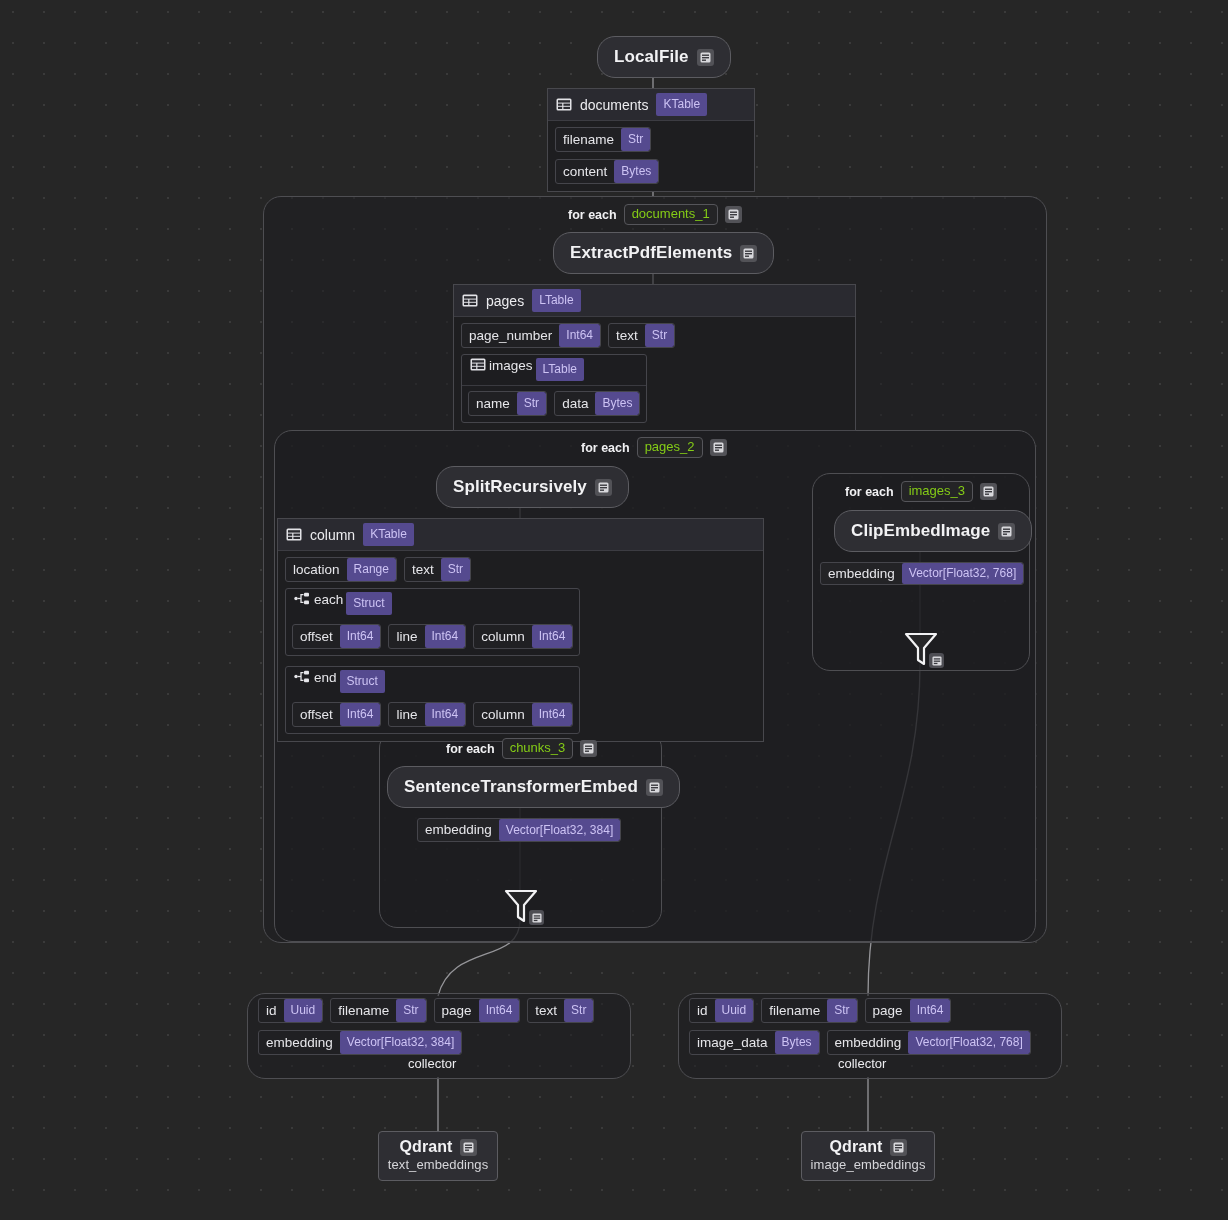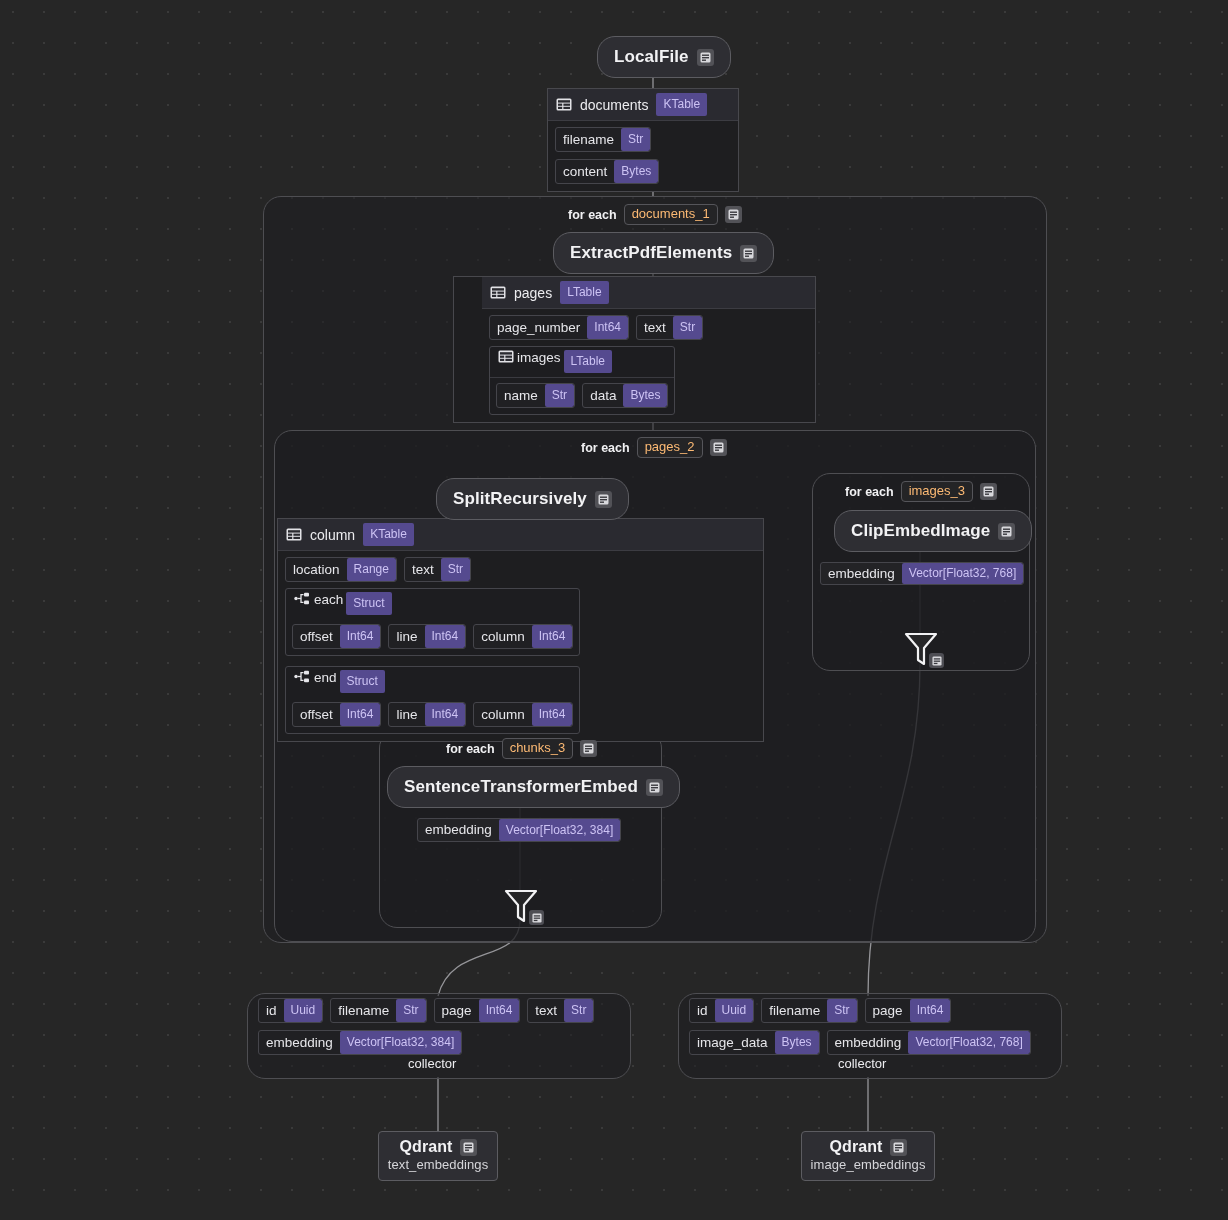--- a/index.html
+++ b/index.html
@@ -49,21 +49,21 @@
   .group-label .fe {
     font-weight: bold;
     color: #f1f1f3;
     font-size: 12.5px;
   }
   .group-label .var {
     border: 1px solid #55555a;
     border-radius: 4px;
     padding: 2px 7px 3px 7px;
     background: #242426;
-    color: #fdba74;
+    color: #84cc16;
     font-size: 13px;
     line-height: 1.1;
   }
   .collector-label {
     position: absolute;
     font-size: 13px;
     font-weight: normal;
     color: #ededf0;
     z-index: 6;
     white-space: nowrap;
@@ -267,21 +267,21 @@
     <span class="nicon">
       <svg width="11" height="11" viewBox="0 0 11 11">
           <rect x="0.5" y="0.5" width="10" height="10" rx="1.5" fill="#d8d8dc"></rect>
           <rect x="2" y="2.5" width="7" height="1.4" fill="#3a3a3f"></rect>
           <rect x="2" y="5" width="7" height="1.4" fill="#3a3a3f"></rect>
           <rect x="2" y="7.5" width="4" height="1.4" fill="#3a3a3f"></rect>
         </svg>
     </span>
   </div>
 
-  <div class="schema" style="left:547px; top:88px; width:192px;">
+  <div class="schema" style="left:547px; top:88px; width:208px;">
     <div class="schema-head">
       <svg class="tbl-icon" viewBox="0 0 16 13">
           <rect x="0.5" y="0.5" width="15" height="12" rx="1.5" fill="#e2e2e6"></rect>
           <rect x="2" y="2.2" width="12" height="2.4" fill="#2a2a30"></rect>
           <rect x="2" y="5.6" width="4.2" height="2.2" fill="#2a2a30"></rect>
           <rect x="7.4" y="5.6" width="6.6" height="2.2" fill="#2a2a30"></rect>
           <rect x="2" y="8.8" width="4.2" height="2.2" fill="#2a2a30"></rect>
           <rect x="7.4" y="8.8" width="6.6" height="2.2" fill="#2a2a30"></rect>
         </svg>
       <span>documents</span>
@@ -318,21 +318,21 @@
     <span class="nicon">
       <svg width="11" height="11" viewBox="0 0 11 11">
           <rect x="0.5" y="0.5" width="10" height="10" rx="1.5" fill="#d8d8dc"></rect>
           <rect x="2" y="2.5" width="7" height="1.4" fill="#3a3a3f"></rect>
           <rect x="2" y="5" width="7" height="1.4" fill="#3a3a3f"></rect>
           <rect x="2" y="7.5" width="4" height="1.4" fill="#3a3a3f"></rect>
         </svg>
     </span>
   </div>
 
-  <div class="schema" style="left:453px; top:276px; width:363px;padding-left:28px;">
+  <div class="schema" style="left:453px; top:284px; width:403px;">
     <div class="schema-head">
       <svg class="tbl-icon" viewBox="0 0 16 13">
           <rect x="0.5" y="0.5" width="15" height="12" rx="1.5" fill="#e2e2e6"></rect>
           <rect x="2" y="2.2" width="12" height="2.4" fill="#2a2a30"></rect>
           <rect x="2" y="5.6" width="4.2" height="2.2" fill="#2a2a30"></rect>
           <rect x="7.4" y="5.6" width="6.6" height="2.2" fill="#2a2a30"></rect>
           <rect x="2" y="8.8" width="4.2" height="2.2" fill="#2a2a30"></rect>
           <rect x="7.4" y="8.8" width="6.6" height="2.2" fill="#2a2a30"></rect>
         </svg>
       <span>pages</span>
@@ -381,21 +381,21 @@
     <span class="nicon">
       <svg width="11" height="11" viewBox="0 0 11 11">
           <rect x="0.5" y="0.5" width="10" height="10" rx="1.5" fill="#d8d8dc"></rect>
           <rect x="2" y="2.5" width="7" height="1.4" fill="#3a3a3f"></rect>
           <rect x="2" y="5" width="7" height="1.4" fill="#3a3a3f"></rect>
           <rect x="2" y="7.5" width="4" height="1.4" fill="#3a3a3f"></rect>
         </svg>
     </span>
   </div>
 
-  <div class="node" style="left:436px; top:466px;margin-top:12px;">
+  <div class="node" style="left:436px; top:466px;">
     <span>SplitRecursively</span>
     <span class="nicon">
       <svg width="11" height="11" viewBox="0 0 11 11">
           <rect x="0.5" y="0.5" width="10" height="10" rx="1.5" fill="#d8d8dc"></rect>
           <rect x="2" y="2.5" width="7" height="1.4" fill="#3a3a3f"></rect>
           <rect x="2" y="5" width="7" height="1.4" fill="#3a3a3f"></rect>
           <rect x="2" y="7.5" width="4" height="1.4" fill="#3a3a3f"></rect>
         </svg>
     </span>
   </div>

